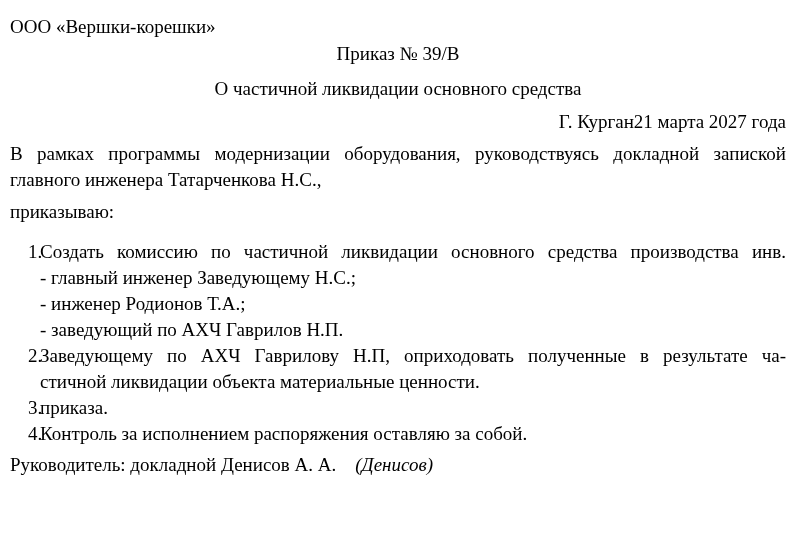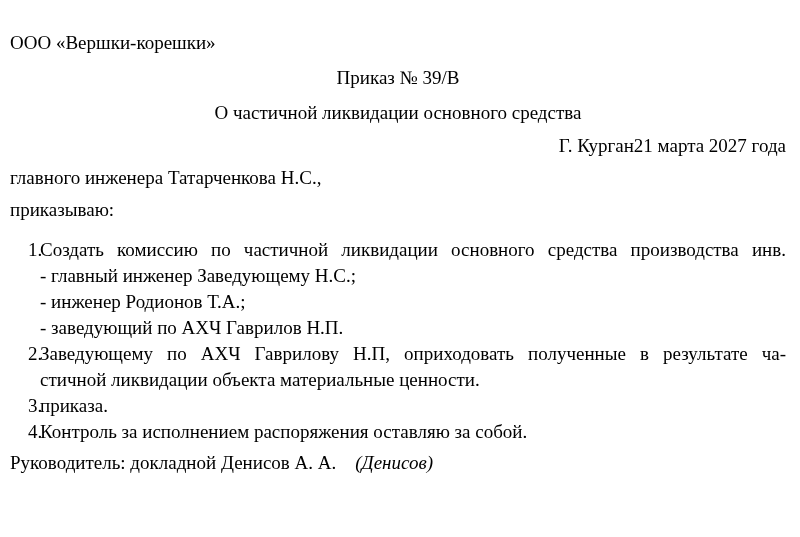--- a/index.html
+++ b/index.html
@@ -10,27 +10,27 @@
   .page {
     position: relative;
     width: 800px;
     height: 537px;
     background: #ffffff;
     color: #000000;
     font-family: "Liberation Serif", "DejaVu Serif", serif;
     font-size: 19px;
     line-height: 26px;
     box-sizing: border-box;
-    padding: 30px 14px 0 10px;
+    padding: 14px 14px 0 10px;
     overflow: hidden;
   }
   .center { text-align: center; }
   
   .jl { text-align: justify; text-align-last: justify; }
-  .title-row    { margin-top: 9px; }
+  .title-row    { margin-top: 1px; }
   .subject-row  { margin-top: 9px; }
   .place-date   { margin-top: 7px; display: flex; justify-content: flex-end; }
   .place        { padding-left: 5px; }
   .intro        { margin-top: 6px; }
   .directive    { margin-top: 6px; }
   .order-list   { margin-top: 14px; }
   .order-item   { position: relative; padding-left: 30px; }
   .item-number  { position: absolute; left: 18px; top: 0; }
   .signature    { margin-top: 5px; }
   .sig-name     { font-style: italic; margin-left: 19px; }
@@ -45,20 +45,21 @@
   <div class="center title-row">Приказ № 39/В</div>
 
   <div class="center subject-row">О частичной ликвидации основного средства</div>
 
   <div class="place-date">
     <span class="place">Г. Курган</span>
     <span class="date">21 марта 2027 года</span>
   </div>
 
   <div class="intro">
+    <div class="jl">В рамках программы модернизации оборудования, руководствуясь докладной запиской</div>
     <div>главного инженера Татарченкова Н.С.,</div>
   </div>
 
   <div class="directive">приказываю:</div>
 
   <div class="order-list">
 
     <div class="order-item">
       <span class="item-number">1.</span>
       <div class="jl">Создать комиссию по частичной ликвидации основного средства производства инв.</div>

